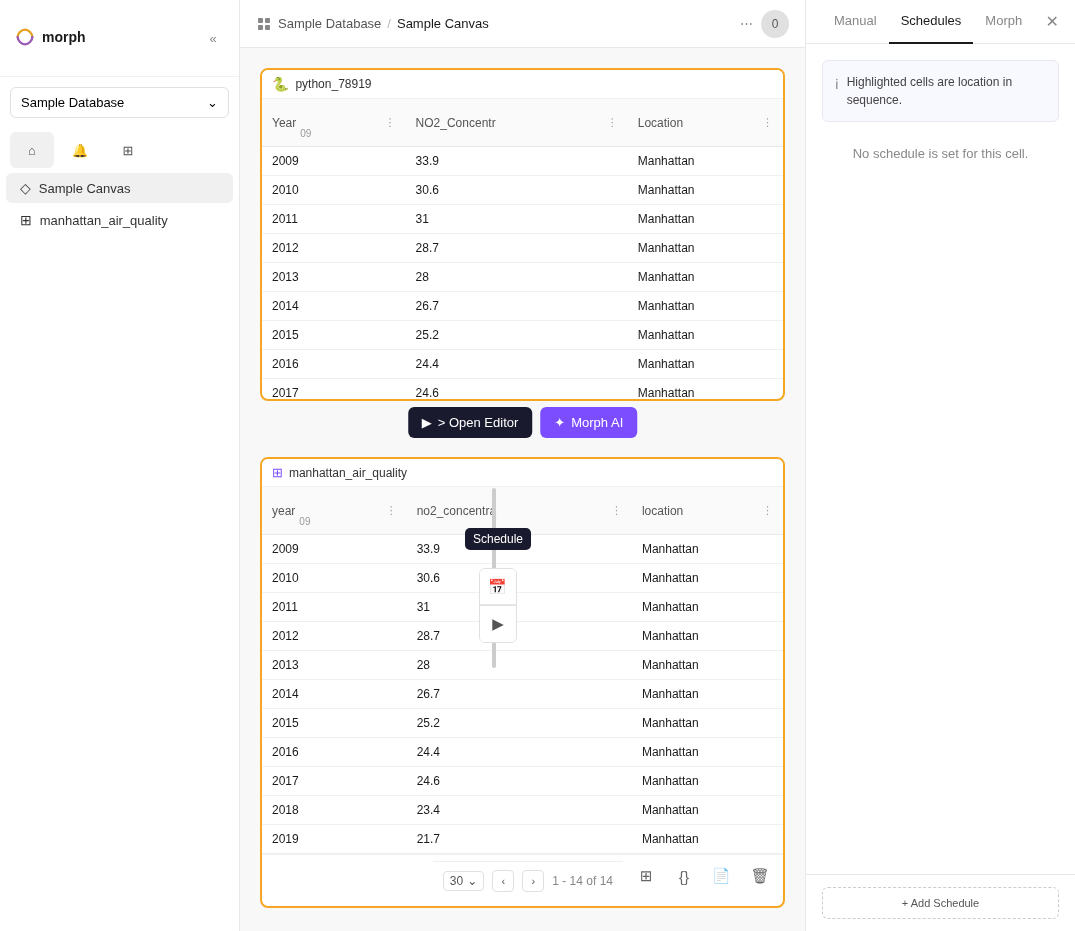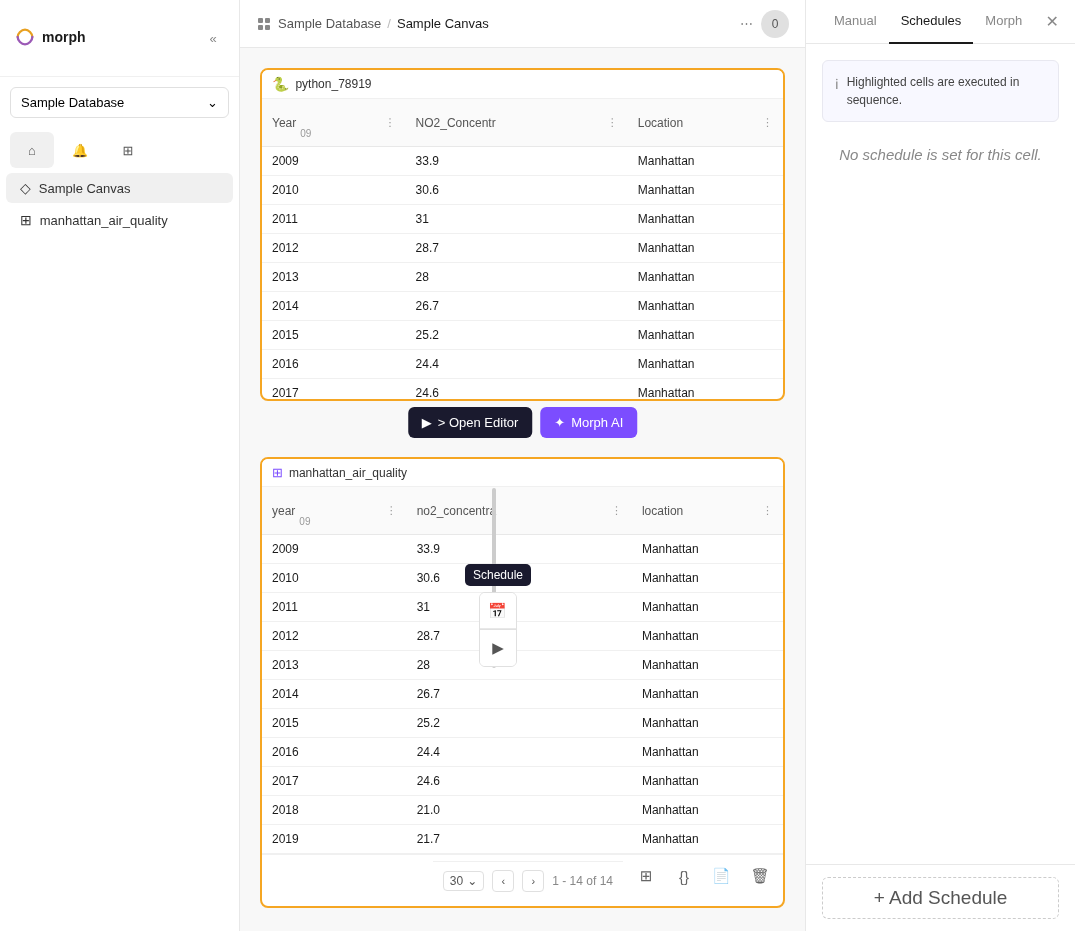--- a/index.html
+++ b/index.html
@@ -68,23 +68,23 @@
     
     .right-panel { width: 270px; background: #fff; border-left: 1px solid #e8e8e8; display: flex; flex-direction: column; flex-shrink: 0; }
     .panel-header { display: flex; align-items: center; justify-content: space-between; padding: 0 16px; border-bottom: 1px solid #e8e8e8; height: 44px; }
     .panel-tabs { display: flex; gap: 0; }
     .panel-tab { padding: 14px 12px; font-size: 13px; color: #888; cursor: pointer; border-bottom: 2px solid transparent; }
     .panel-tab.active { color: #1a1a1a; font-weight: 500; border-bottom: 2px solid #1a1a1a; }
     .panel-close { cursor: pointer; color: #888; font-size: 16px; }
     .panel-body { padding: 16px; flex: 1; display: flex; flex-direction: column; gap: 12px; }
     .info-box { background: #f8f8ff; border: 1px solid #e8e8f0; border-radius: 6px; padding: 12px; display: flex; gap: 8px; font-size: 12px; color: #444; line-height: 1.5; }
     .info-icon { color: #888; font-size: 14px; flex-shrink: 0; margin-top: 1px; }
-    .no-schedule { text-align: center; color: #888; font-size: 15px; padding: 12px 0; font-style: italic; }
+    .no-schedule { text-align: center; color: #888; font-size: 13px; padding: 12px 0; }
     .panel-footer { border-top: 1px solid #e8e8e8; padding: 12px 16px; }
-    .add-schedule-btn { width: 100%; padding: 9px; border: 1px dashed #ccc; background: transparent; border-radius: 6px; color: #555; cursor: pointer; font-size: 19px; }
+    .add-schedule-btn { width: 100%; padding: 9px; border: 1px dashed #ccc; background: transparent; border-radius: 6px; color: #555; cursor: pointer; font-size: 11px; }
     .float-btn { width: 36px; height: 36px; background: #fff; border: 1px solid #e0e0e0; border-radius: 6px; display: flex; align-items: center; justify-content: center; cursor: pointer; color: #555; font-size: 15px; }
   </style>
 </head>
 <body>
 
 <div class="sidebar">
   <div class="sidebar-header">
     <div class="sidebar-logo">
       <svg class="logo-icon" viewBox="0 0 24 24" fill="none">
         <path d="M4 12 C4 8 8 4 12 4 C16 4 20 8 20 12" stroke="#e8a020" stroke-width="2.5" fill="none" stroke-linecap="round"></path>
@@ -318,21 +318,21 @@
                     <td>24.4</td>
                     <td>Manhattan</td>
                   </tr>
                   <tr>
                     <td>2017</td>
                     <td>24.6</td>
                     <td>Manhattan</td>
                   </tr>
                   <tr>
                     <td>2018</td>
-                    <td>21.0</td>
+                    <td>23.4</td>
                     <td>Manhattan</td>
                   </tr>
                   <tr>
                     <td>2019</td>
                     <td>21.7</td>
                     <td>Manhattan</td>
                   </tr>
                 </tbody>
             </table>
           </div>
@@ -363,21 +363,21 @@
               <span>🗑</span>
             </button>
           </div>
         </div>
       </div>
 
     </div>
 
     <div style="width:4px; background:#ccc; border-radius:2px; position:absolute; left:252px; top:440px; height:180px;"></div>
 
-    <div style="position:absolute; right:274px; top:480px; display:flex; flex-direction:column; gap:0; z-index:15; align-items:center;margin-top:36px;">
+    <div style="position:absolute; right:274px; top:480px; display:flex; flex-direction:column; gap:12px; z-index:15; align-items:center;">
       <div style="background:#1a1a2e; color:#fff; padding:4px 8px; border-radius:5px; font-size:12px; margin-bottom:6px; white-space:nowrap;">Schedule</div>
       <div style="background:#fff; border:1px solid #e0e0e0; border-radius:6px; padding:0; display:flex; flex-direction:column; align-items:center; overflow:hidden;">
         <button class="float-btn" style="border-radius:0; border:none; border-bottom:1px solid #e8e8e8;">
           <span>📅</span>
         </button>
         <div style="height:1px; background:#e0e0e0; width:100%;"></div>
         <button class="float-btn" style="border-radius:0; border:none;">
           <span>▶</span>
         </button>
       </div>
@@ -396,20 +396,20 @@
       </div>
       <div class="panel-tab">
         <span>Morph</span>
       </div>
     </div>
     <span class="panel-close">✕</span>
   </div>
   <div class="panel-body">
     <div class="info-box">
       <span class="info-icon">ℹ</span>
-      <span>Highlighted cells are executed in sequence.</span>
+      <span>Highlighted cells are location in sequence.</span>
     </div>
     <div class="no-schedule">No schedule is set for this cell.</div>
   </div>
   <div class="panel-footer">
     <button class="add-schedule-btn">+ Add Schedule</button>
   </div>
 </div>
 
 </body></html>

